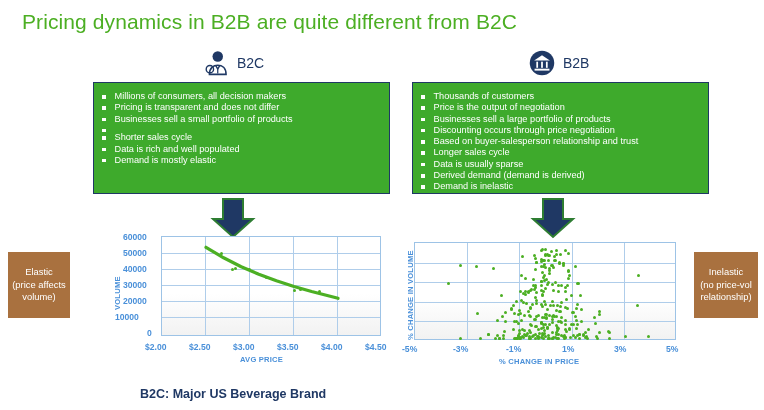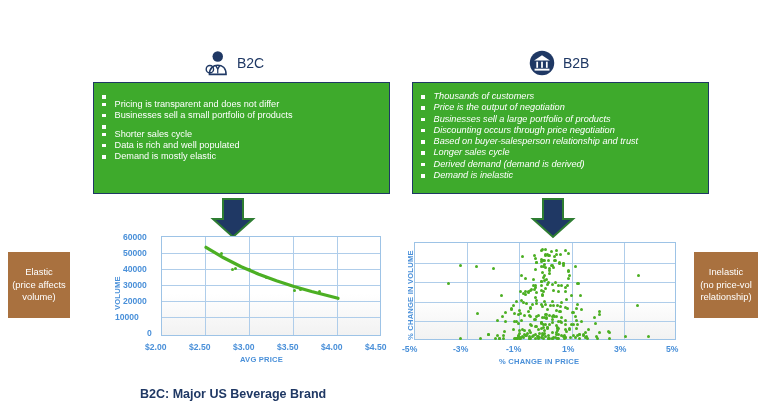--- a/index.html
+++ b/index.html
@@ -55,21 +55,21 @@
 
   
   .green-panel {
     position: absolute;
     background: #3EAA2C;
     border: 1px solid #1F3864;
     box-sizing: border-box;
     padding: 8px 6px 6px 8px;
   }
   #panel-b2c { left: 93px; top: 82px; width: 297px; height: 112px; }
-  #panel-b2b { left: 412px; top: 82px; width: 297px; height: 112px; font-style: italic; }
+  #panel-b2b { left: 412px; top: 82px; width: 297px; height: 112px; }
   .green-panel ul {
     list-style: none;
     margin: 0;
     padding: 0;
   }
   .green-panel li {
     display: flex;
     align-items: flex-start;
     gap: 9px;
     color: #ffffff;
@@ -176,20 +176,21 @@
     white-space: nowrap;
   }
   #cap-b2c { left: 140px; top: 387px; }
   #cap-b2b { left: 477px; top: 387px; }
 </style>
 </head>
 <body>
 
 <div class="slide">
 
+  <div class="title">Pricing dynamics in B2B are quite different from B2C</div>
 
   <div class="col-head" id="head-b2c">
     <svg class="icon-person" viewBox="0 0 32 32">
       <circle cx="18" cy="8.5" r="6" fill="#1F3864"></circle>
       <path d="M8.5 29 C8.5 21.5 13 18.5 18 18.5 C23 18.5 27.5 21.5 27.5 29 Z" fill="none" stroke="#1F3864" stroke-width="1.8"></path>
       <path d="M15.6 18.8 L18 23 L20.4 18.8" fill="none" stroke="#1F3864" stroke-width="1.6"></path>
       <path d="M18 23 L18 28" stroke="#1F3864" stroke-width="1.4"></path>
       <circle cx="9" cy="23" r="4.2" fill="none" stroke="#1F3864" stroke-width="1.6"></circle>
     </svg>
     <span class="head-label">B2C</span>
@@ -204,20 +205,21 @@
       <rect x="20.5" y="14.5" width="2" height="7" fill="#ffffff"></rect>
       <rect x="7.5" y="22.5" width="17" height="2.2" fill="#ffffff"></rect>
     </svg>
     <span class="head-label">B2B</span>
   </div>
 
   <div class="green-panel" id="panel-b2c">
     <ul>
       <li>
           <span class="bullet-sq"></span>
+          <span>Millions of consumers, all decision makers</span>
         </li>
       <li>
           <span class="bullet-sq"></span>
           <span>Pricing is transparent and does not differ</span>
         </li>
       <li>
           <span class="bullet-sq"></span>
           <span>Businesses sell a small portfolio of products</span>
         </li>
       <li>
@@ -256,20 +258,24 @@
           <span class="bullet-sq"></span>
           <span>Discounting occurs through price negotiation</span>
         </li>
       <li>
           <span class="bullet-sq"></span>
           <span>Based on buyer-salesperson relationship and trust</span>
         </li>
       <li>
           <span class="bullet-sq"></span>
           <span>Longer sales cycle</span>
+        </li>
+      <li>
+          <span class="bullet-sq"></span>
+          <span>Data is usually sparse</span>
         </li>
       <li>
           <span class="bullet-sq"></span>
           <span>Derived demand (demand is derived)</span>
         </li>
       <li>
           <span class="bullet-sq"></span>
           <span>Demand is inelastic</span>
         </li>
     </ul>

